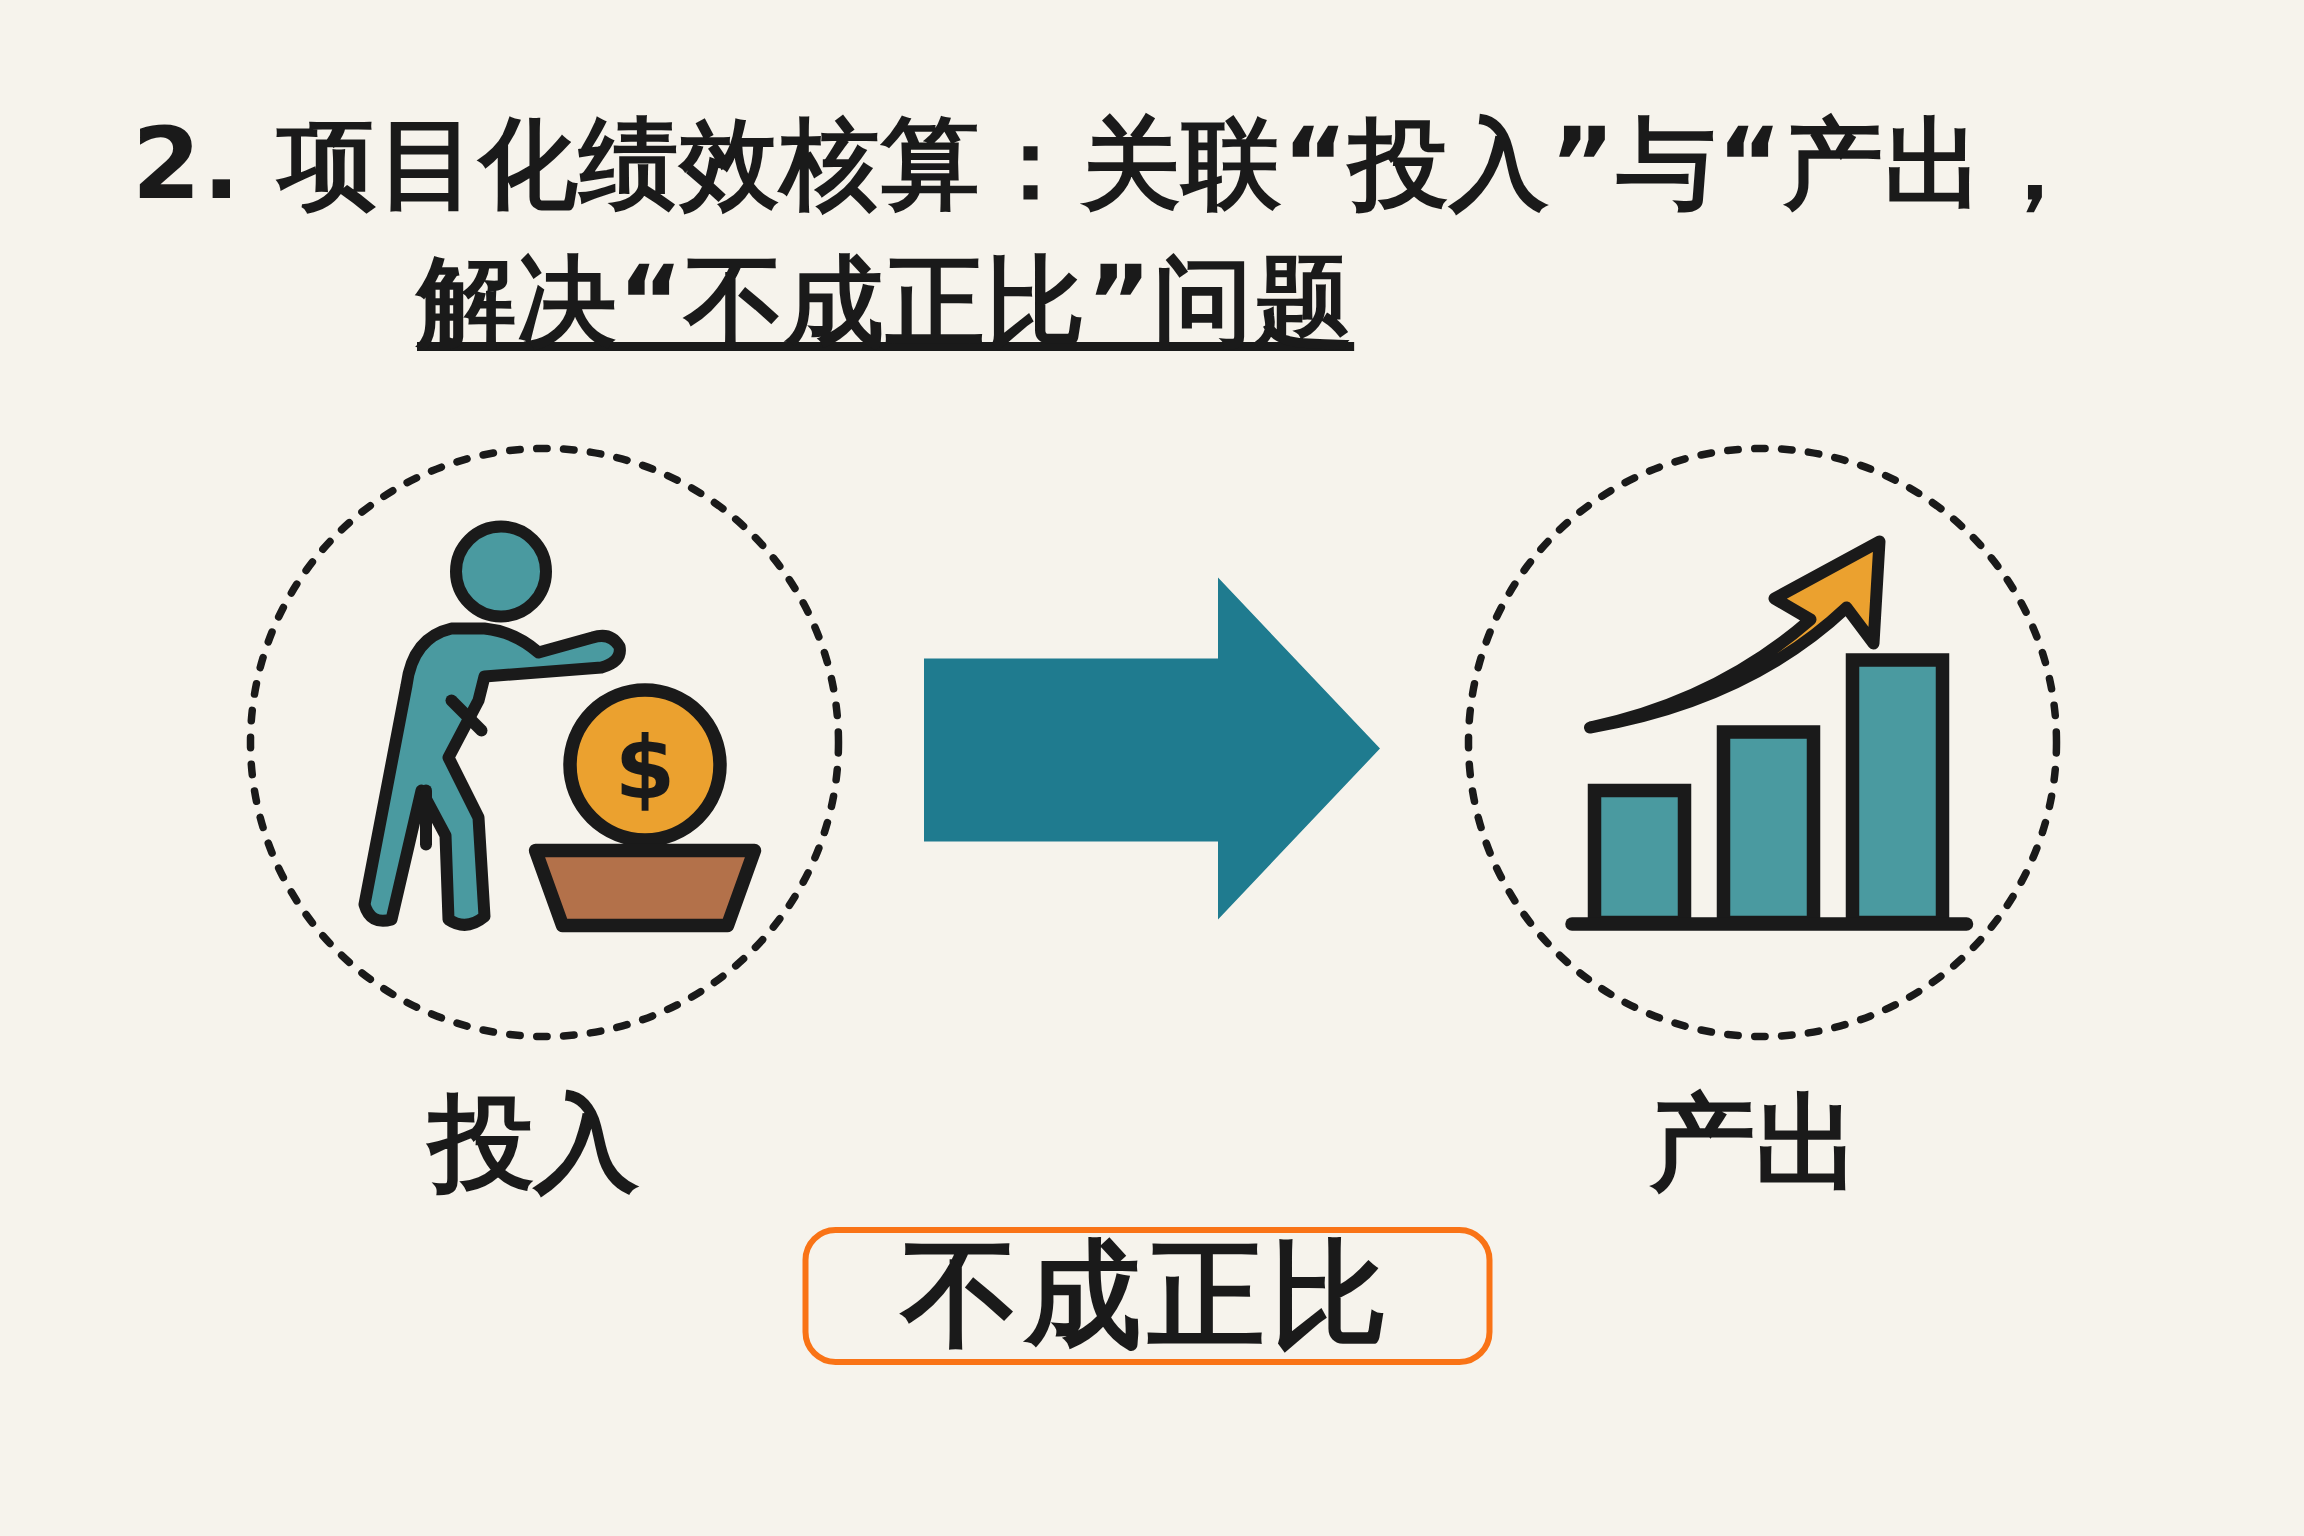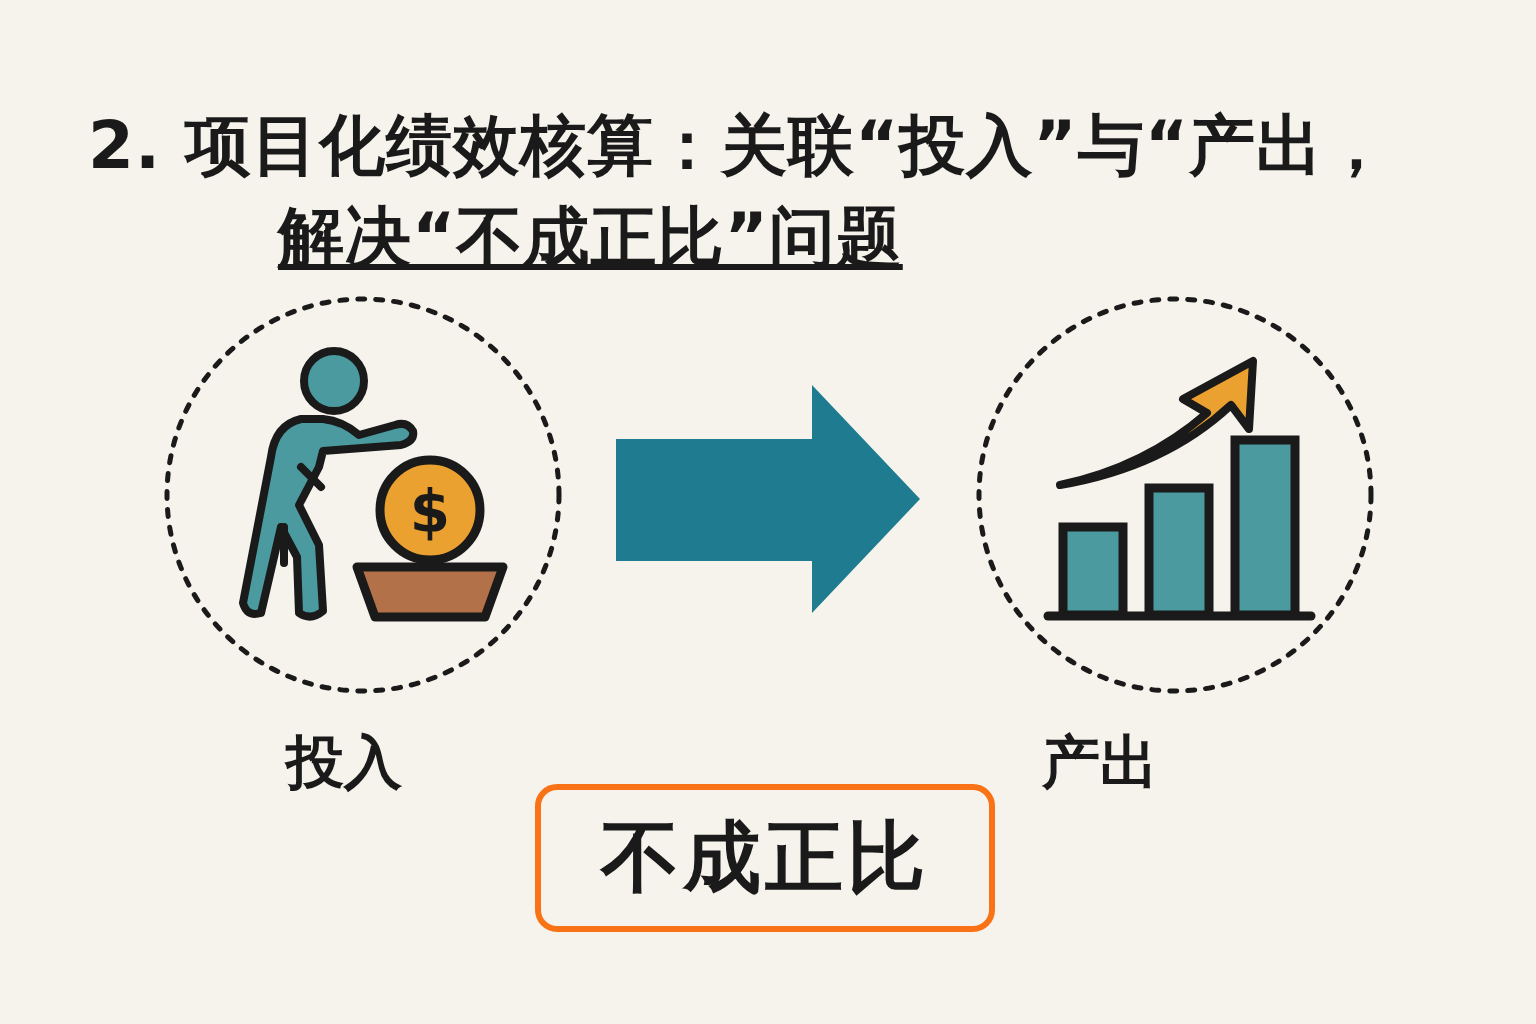--- a/index.html
+++ b/index.html
@@ -10,45 +10,44 @@
     color: #1a1a1a;
     position: relative;
   }
   .title-line {
     position: absolute;
     font-weight: bold;
     font-size: 66px;
     line-height: 80px;
     white-space: nowrap;
     letter-spacing: 1px;
-    margin-top: 36px;
   }
   #title-1 { left: 88px; top: 70px; }
   #title-2 { left: 278px; top: 162px; text-decoration: underline; }
   .icon-wrap {
     position: absolute;
     width: 400px; height: 400px;
   }
   #input-icon-wrap { left: 163px; top: 295px; }
   #output-icon-wrap { left: 975px; top: 295px; }
   .node-label {
     position: absolute;
     font-weight: bold;
-    font-size: 58px;
+    font-size: 70px;
     line-height: 80px;
     white-space: nowrap;
   }
   #input-label { left: 286px; top: 722px; }
-  #output-label { left: 1042px; top: 722px; }
+  #output-label { left: 1100px; top: 722px; }
   #flow-arrow { position: absolute; left: 614px; top: 383px; }
   #result-box {
     position: absolute;
-    left: 535px; top: 784px;
-    width: 460px; height: 148px;
-    border: 6px solid #f97316;
+    left: 535px; top: 818px;
+    width: 460px; height: 92px;
+    border: 4px solid #f97316;
     border-radius: 22px;
     box-sizing: border-box;
     display: flex; align-items: center; justify-content: center;
   }
   #result-text {
     font-weight: bold;
     font-size: 78px;
     letter-spacing: 4px;
   }
 </style>

